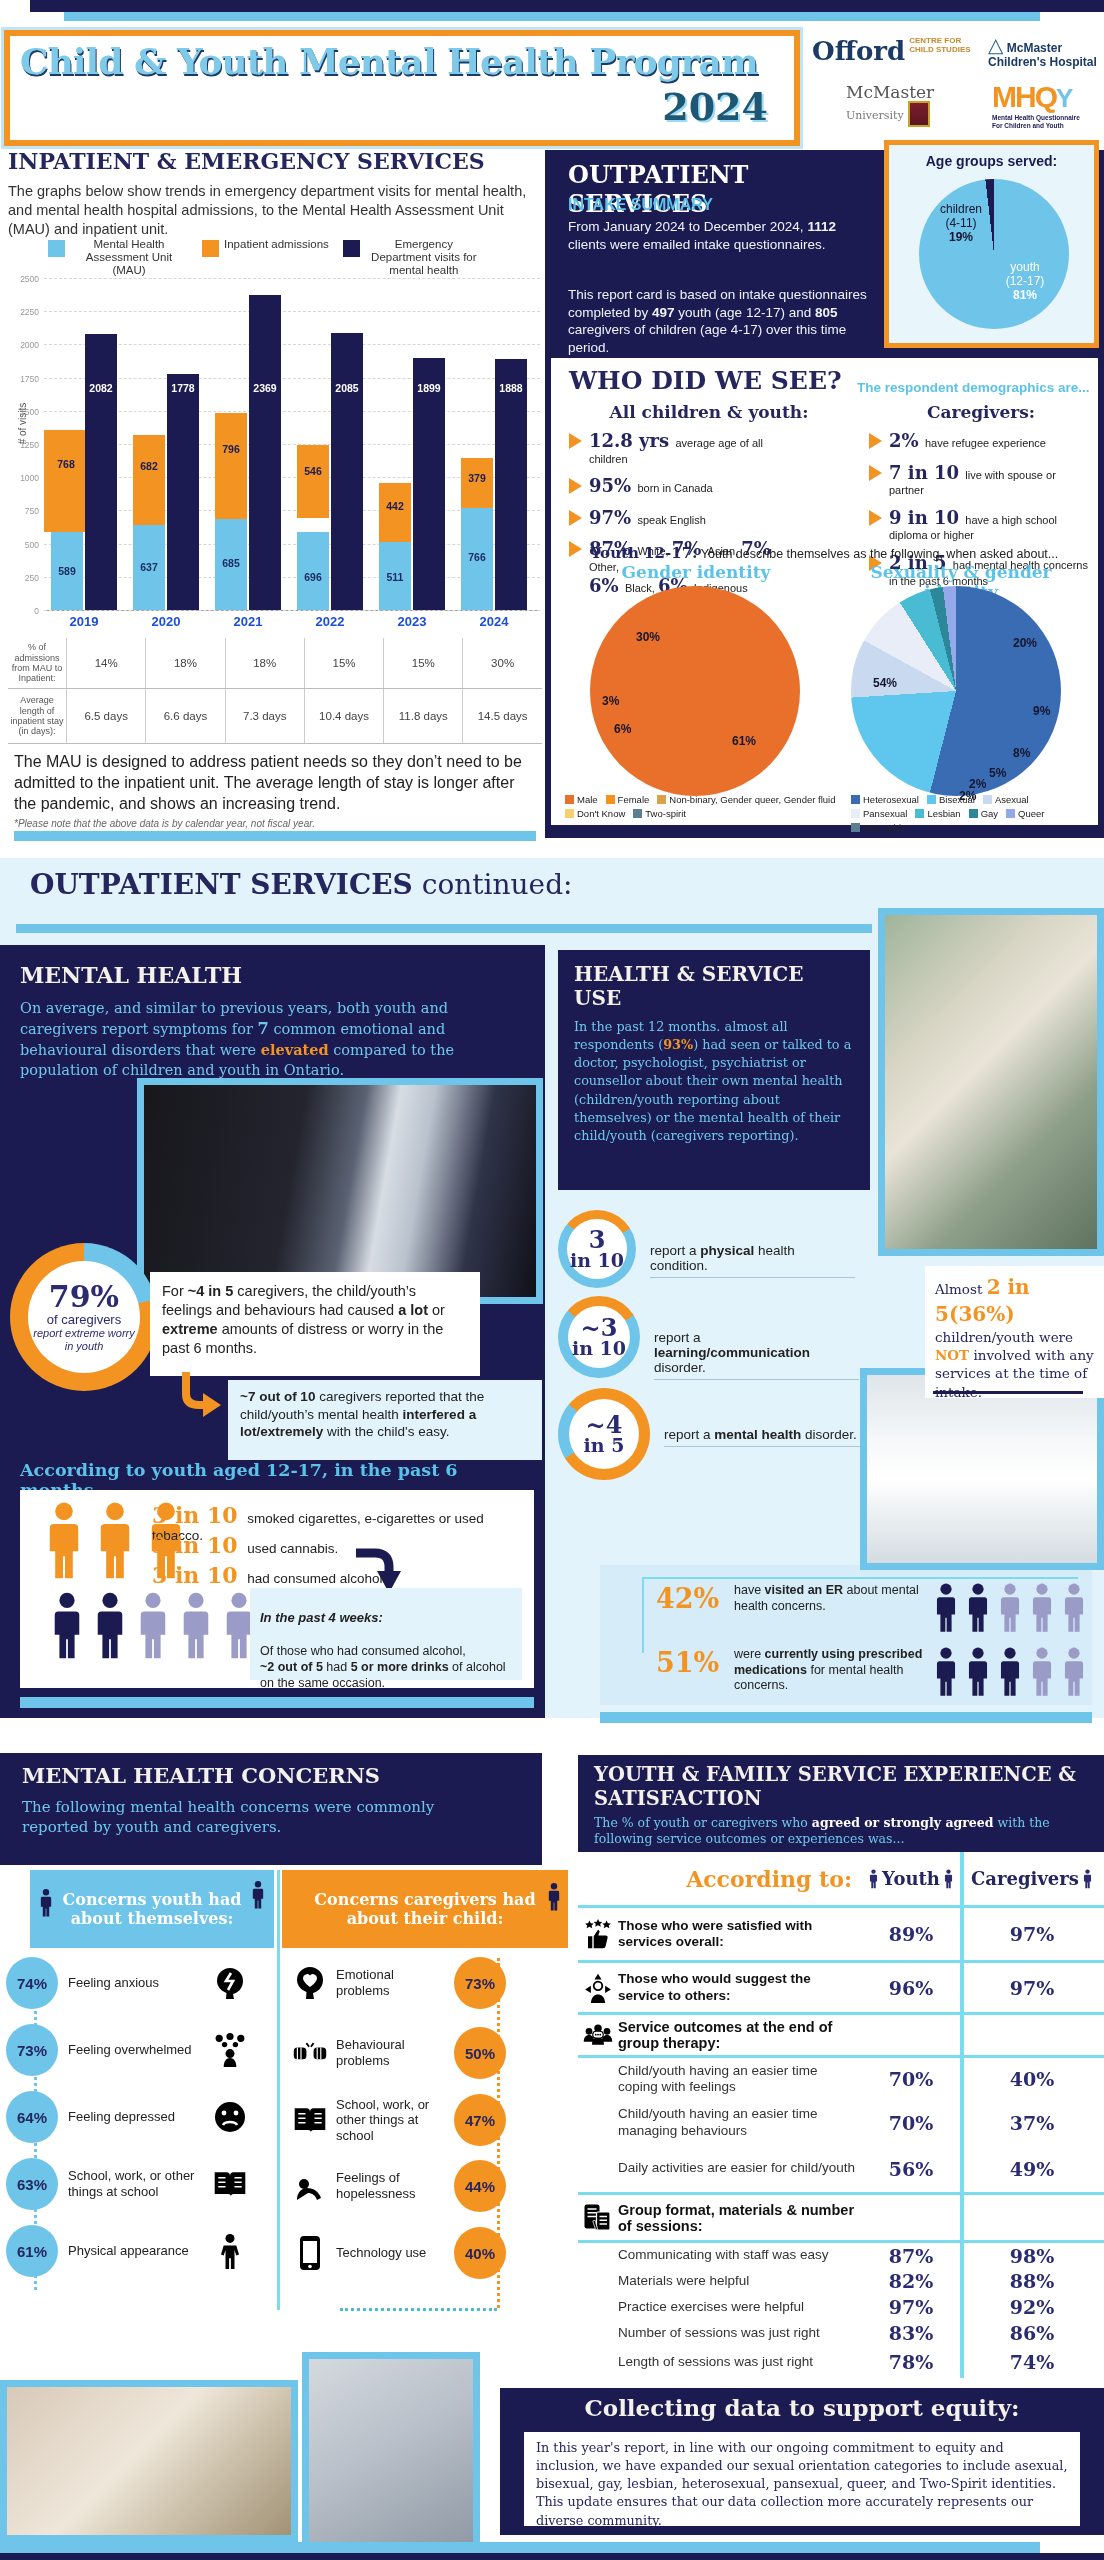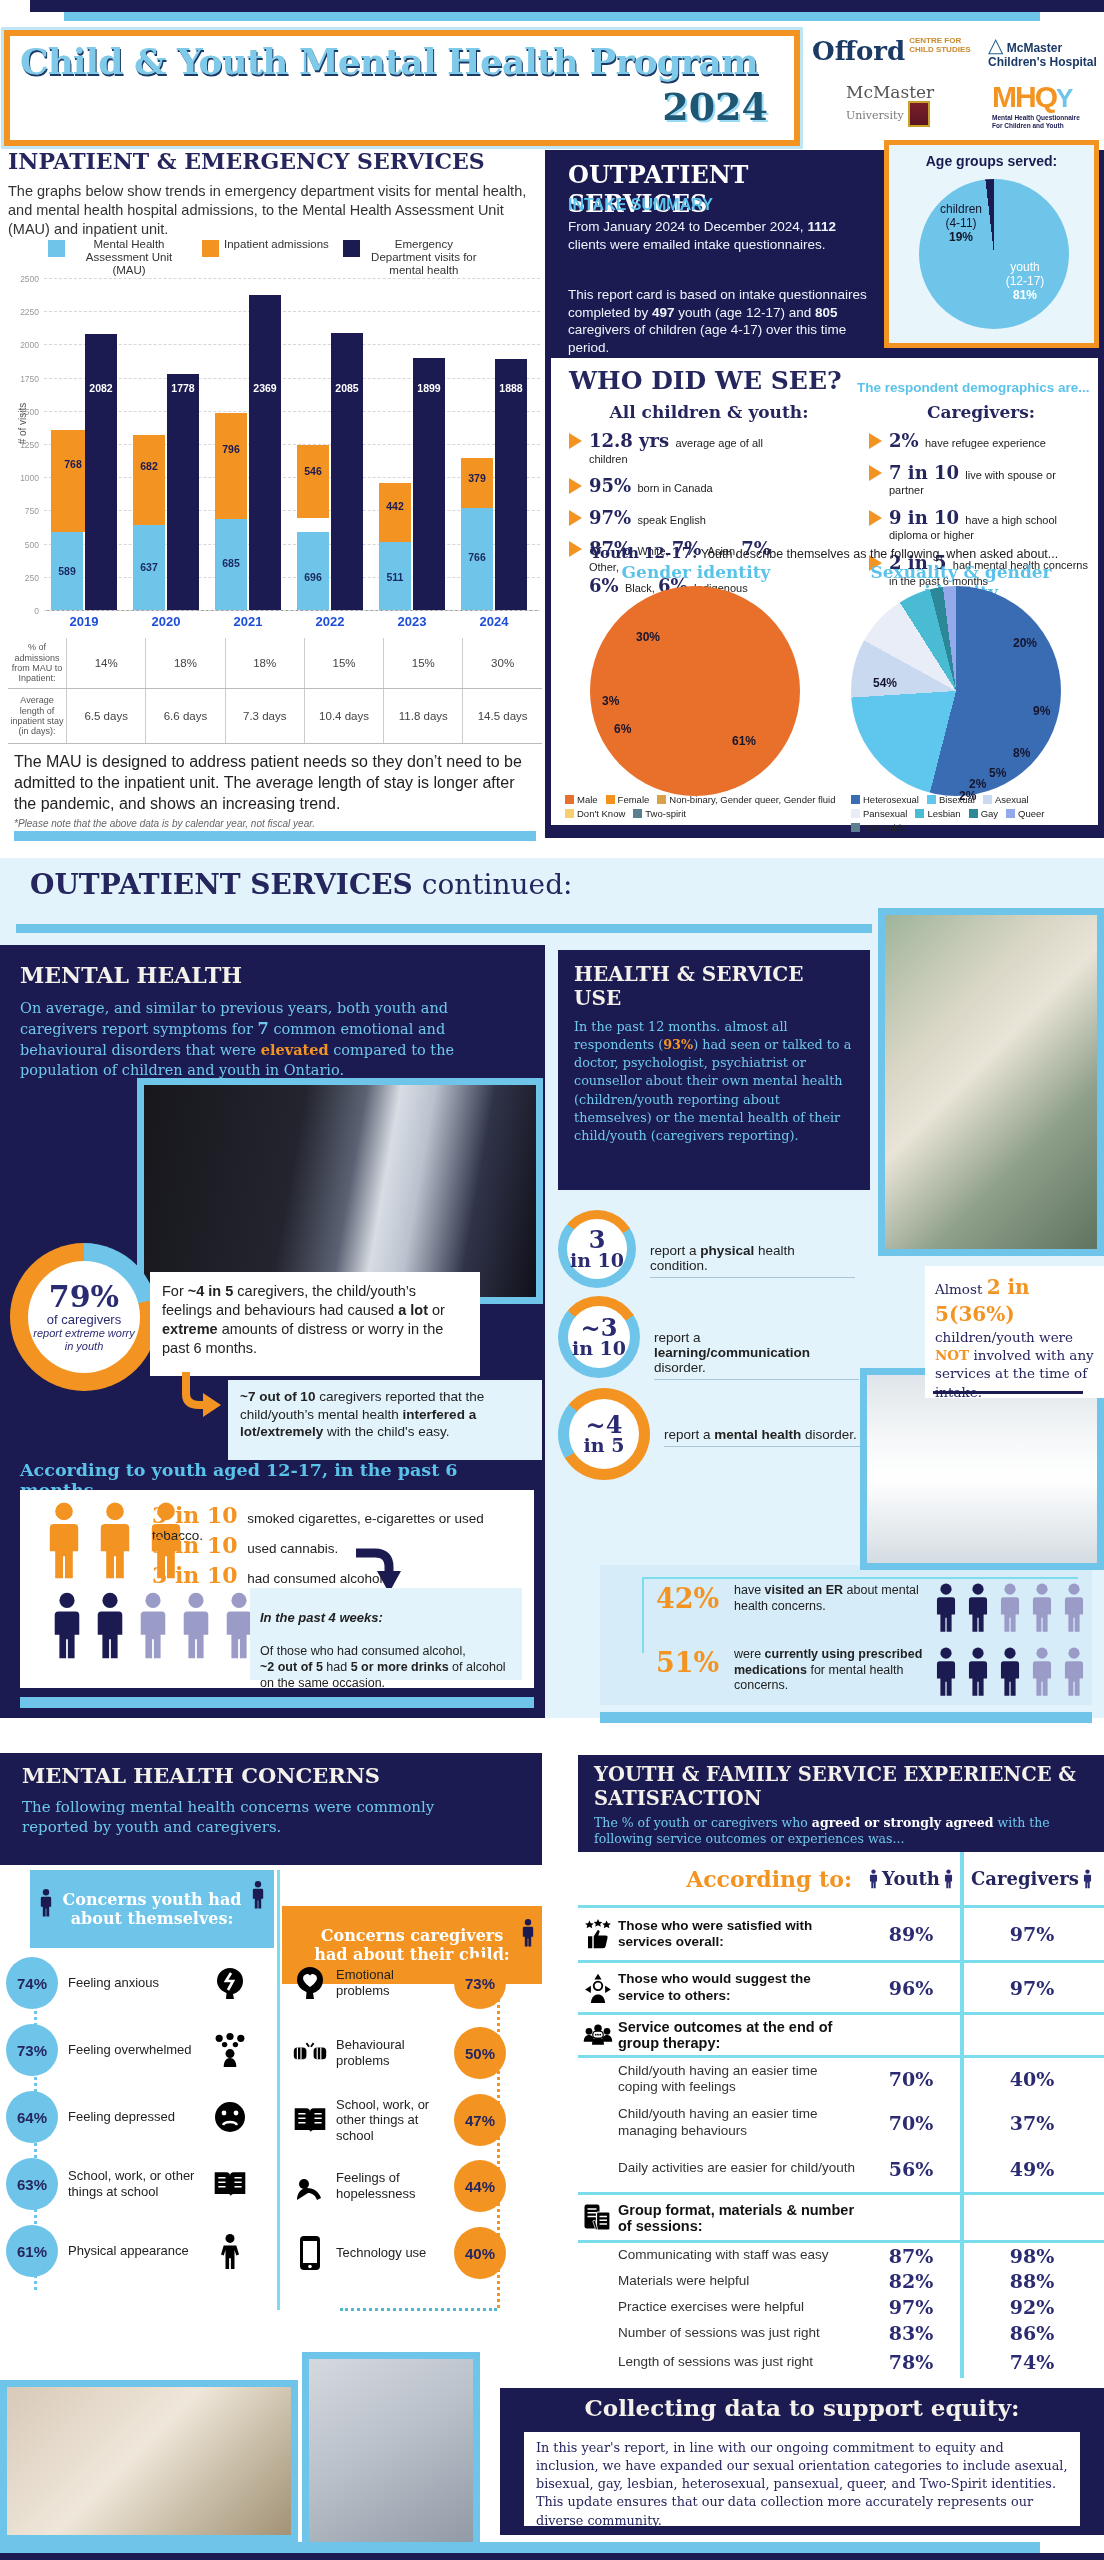--- a/index.html
+++ b/index.html
@@ -149,21 +149,21 @@
   .mr-bar{left:600px;top:1712px;width:492px;height:11px;background:var(--sky);}
 
   
   .con-box{left:0;top:1753px;width:542px;height:112px;background:var(--navy);}
   .con-head{position:absolute;left:22px;top:10px;color:#f4f0ea;font-weight:700;font-size:21px;}
   .con-sub{position:absolute;left:22px;top:44px;width:480px;font-family:"DejaVu Serif",serif;font-size:15px;line-height:1.35;color:#6fc7ec;}
   .col-head{top:1870px;height:78px;display:flex;align-items:center;justify-content:center;text-align:center;
             color:#fff;font-family:"DejaVu Serif",serif;font-weight:700;font-size:16px;line-height:1.2;box-sizing:border-box;padding:0 28px;}
   .col-head .pic{position:absolute;}
   .yh{left:30px;width:244px;background:var(--sky);}
-  .ch{left:282px;width:260px;background:var(--or);margin-top:36px;}
+  .ch{left:282px;width:286px;background:var(--or);}
   .col-div{left:277px;top:1870px;width:3px;height:440px;background:var(--teal);}
   .dotv{border-left:3px dotted var(--sky);width:0;}
   .dotv-o{border-left:3px dotted var(--or);width:0;}
   .doth{border-top:3px dotted #49bcd4;height:0;}
   .concern{position:absolute;display:flex;align-items:center;}
   .c-circle{width:52px;height:52px;border-radius:50%;display:flex;align-items:center;justify-content:center;
             font-weight:700;font-size:15px;color:var(--navy2);flex:0 0 52px;z-index:2;}
   .c-label{font-size:13px;line-height:1.2;color:#222;}
   .c-icon{width:36px;height:36px;flex:0 0 36px;}
   .c-icon svg{width:100%;height:100%;fill:#000;}
@@ -270,21 +270,21 @@
         </div>
         <div class="grid" style="top: 33.2px;">
           <div class="ytick">2250</div>
         </div>
         <div class="grid" style="top: 0px;">
           <div class="ytick">2500</div>
         </div>
         <div class="bar" style="left: 7px; width: 32px; height: 78.2192px; background: rgb(110, 197, 233);">
           <div class="bar-lab" style="color: rgb(27, 42, 94); top: 32.8521px;">589</div>
         </div>
-        <div class="bar" style="left: 7px; width: 44px; bottom: 78.2192px; height: 101.99px; background: rgb(243, 148, 34);">
+        <div class="bar" style="left: 0; width: 44px; bottom: 78.2192px; height: 101.99px; background: rgb(243, 148, 34);">
           <div class="bar-lab" style="color: rgb(27, 27, 82); top: 28.5573px;">768</div>
         </div>
         <div class="bar" style="left: 41px; width: 32px; height: 276.49px; background: rgb(27, 27, 82);">
           <div class="bar-lab" style="color: rgb(255, 255, 255); top: 48.7616px;">2082</div>
         </div>
         <div class="bar" style="left: 89px; width: 32px; height: 84.5936px; background: rgb(110, 197, 233);">
           <div class="bar-lab" style="color: rgb(27, 42, 94); top: 35.5293px;">637</div>
         </div>
         <div class="bar" style="left: 89px; width: 32px; bottom: 84.5936px; height: 90.5696px; background: rgb(243, 148, 34);">
           <div class="bar-lab" style="color: rgb(27, 27, 82); top: 25.3595px;">682</div>

